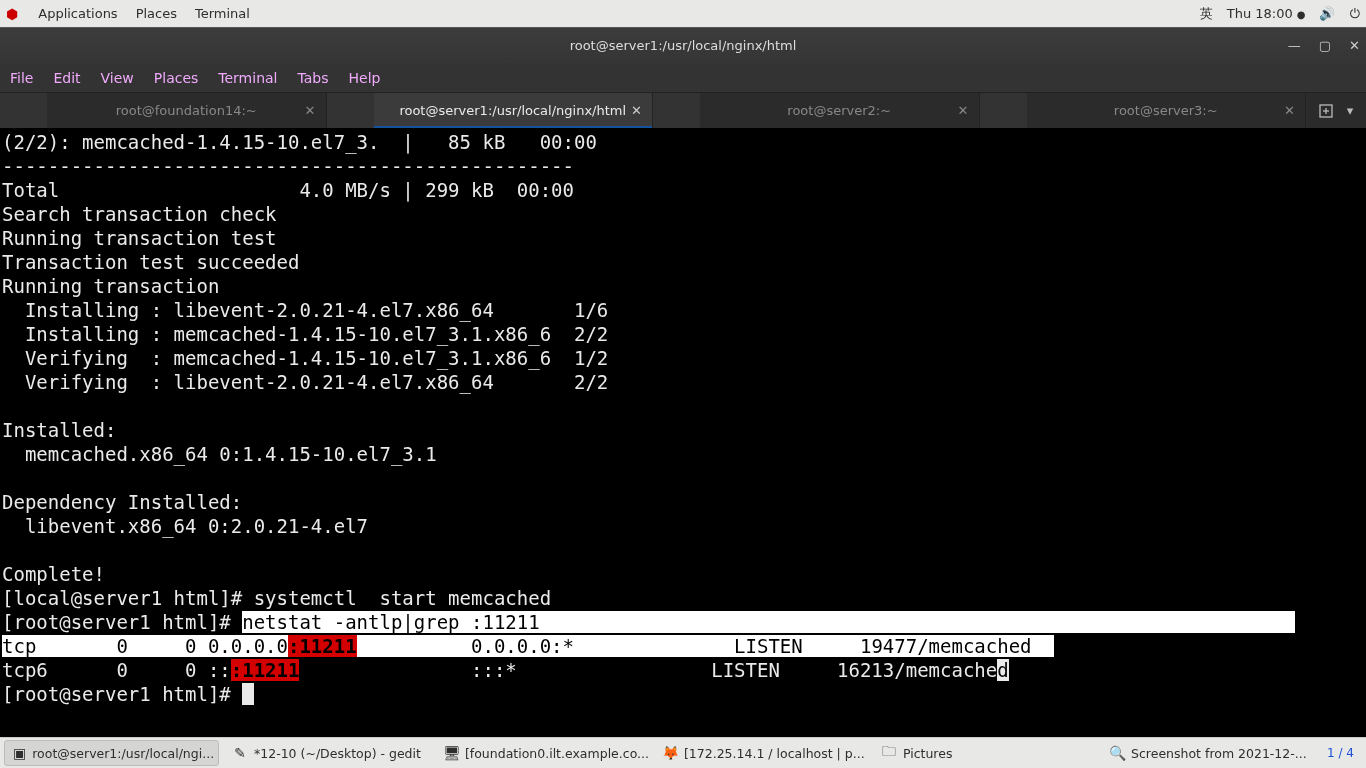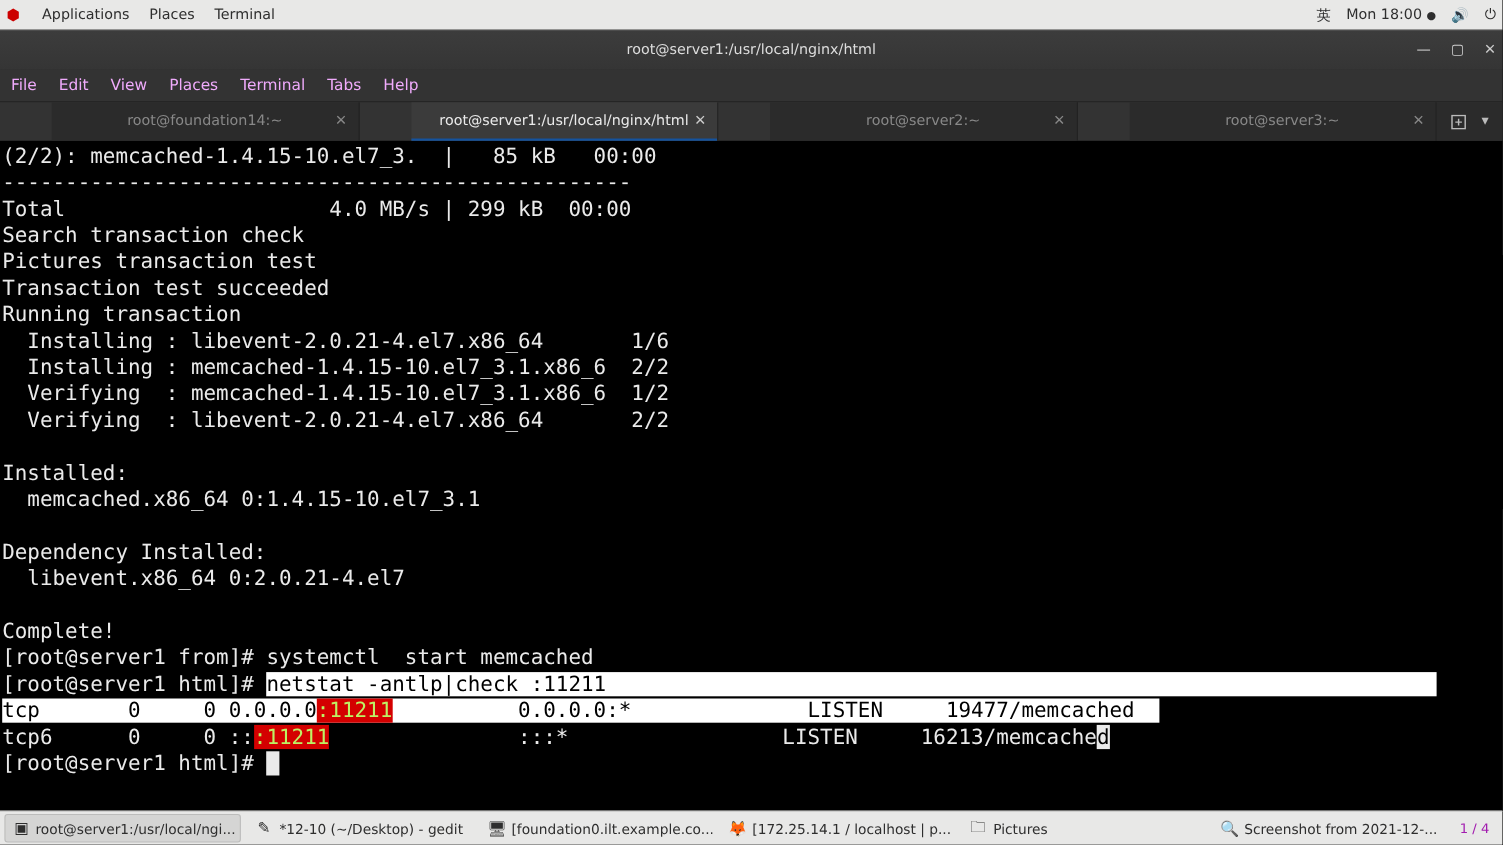--- a/index.html
+++ b/index.html
@@ -117,21 +117,22 @@
   height: calc(768px - 27px - 36px - 30px - 35px - 31px);
   white-space: pre;
   overflow: hidden;
 }
 .hl-line {
   background: #fff;
   color: #000;
 }
 .hl-red {
   background: #d40000;
-  color: #bef264;
+  color: #000000;
+  font-weight: bold;
 }
 .hl-grey-char {
   background: #eaeaea;
   color: #000;
 }
 .cursor {
   display: inline-block;
   width: 12px;
   height: 22px;
   background: #eaeaea;
@@ -168,38 +169,38 @@
 }
 .taskbar .task.active {
   background: #d5d5d4;
   border-color: #bcbcbb;
 }
 .taskbar .task .ticon { width: 16px; text-align: center; font-size: 14px; }
 .taskbar .spacer { flex: 1; }
 .taskbar .ws {
   padding: 0 8px;
   font-size: 12px;
-  color: #a21caf;
+  color: #1d4ed8;
 }
 </style>
 </head>
 <body>
 
 <div class="top-panel">
   <div class="left">
     <span class="rh-icon">⬢</span>
     <span>Applications</span>
     <span>Places</span>
     <span>Terminal</span>
   </div>
   <div class="spacer"></div>
   <div class="right">
     <span>英</span>
     <span>
-      <span>Mon 18:00</span><span class="dot">●</span>
+      <span>Thu 18:00</span><span class="dot">●</span>
     </span>
     <span class="icon">🔊</span>
     <span class="icon">⏻</span>
   </div>
 </div>
 
 <div class="window-titlebar">
   <span>root@server1:/usr/local/nginx/html</span>
   <div class="controls">
     <span>—</span>
@@ -244,37 +245,37 @@
         </svg>
     </span>
     <span>▾</span>
   </div>
 </div>
 
 <div class="terminal"><span>(2/2): memcached-1.4.15-10.el7_3.  |   85 kB   00:00</span>
 <span>--------------------------------------------------</span>
 <span>Total                     4.0 MB/s | 299 kB  00:00</span>
 <span>Search transaction check</span>
-<span>Pictures transaction test</span>
+<span>Running transaction test</span>
 <span>Transaction test succeeded</span>
 <span>Running transaction</span>
 <span>  Installing : libevent-2.0.21-4.el7.x86_64       1/6</span>
 <span>  Installing : memcached-1.4.15-10.el7_3.1.x86_6  2/2</span>
 <span>  Verifying  : memcached-1.4.15-10.el7_3.1.x86_6  1/2</span>
 <span>  Verifying  : libevent-2.0.21-4.el7.x86_64       2/2</span>
 <span></span>
 <span>Installed:</span>
 <span>  memcached.x86_64 0:1.4.15-10.el7_3.1</span>
 <span></span>
 <span>Dependency Installed:</span>
 <span>  libevent.x86_64 0:2.0.21-4.el7</span>
 <span></span>
 <span>Complete!</span>
-<span>[root@server1 from]# systemctl  start memcached</span>
-<span>[root@server1 html]# </span><span class="hl-line">netstat -antlp|check :11211                                                                  </span>
+<span>[local@server1 html]# systemctl  start memcached</span>
+<span>[root@server1 html]# </span><span class="hl-line">netstat -antlp|grep :11211                                                                  </span>
 <span class="hl-line"><span>tcp       0     0 0.0.0.0</span><span class="hl-red">:11211</span><span>          0.0.0.0:*              LISTEN     19477/memcached  </span></span>
 <span>tcp6      0     0 ::</span><span class="hl-red">:11211</span><span>               :::*                 LISTEN     16213/memcache</span><span class="hl-grey-char">d</span>
 <span>[root@server1 html]# </span><span class="cursor"></span>
 </div>
 
 <div class="taskbar">
   <div class="task active">
     <span class="ticon">▣</span>
     <span>root@server1:/usr/local/ngi...</span>
   </div>

